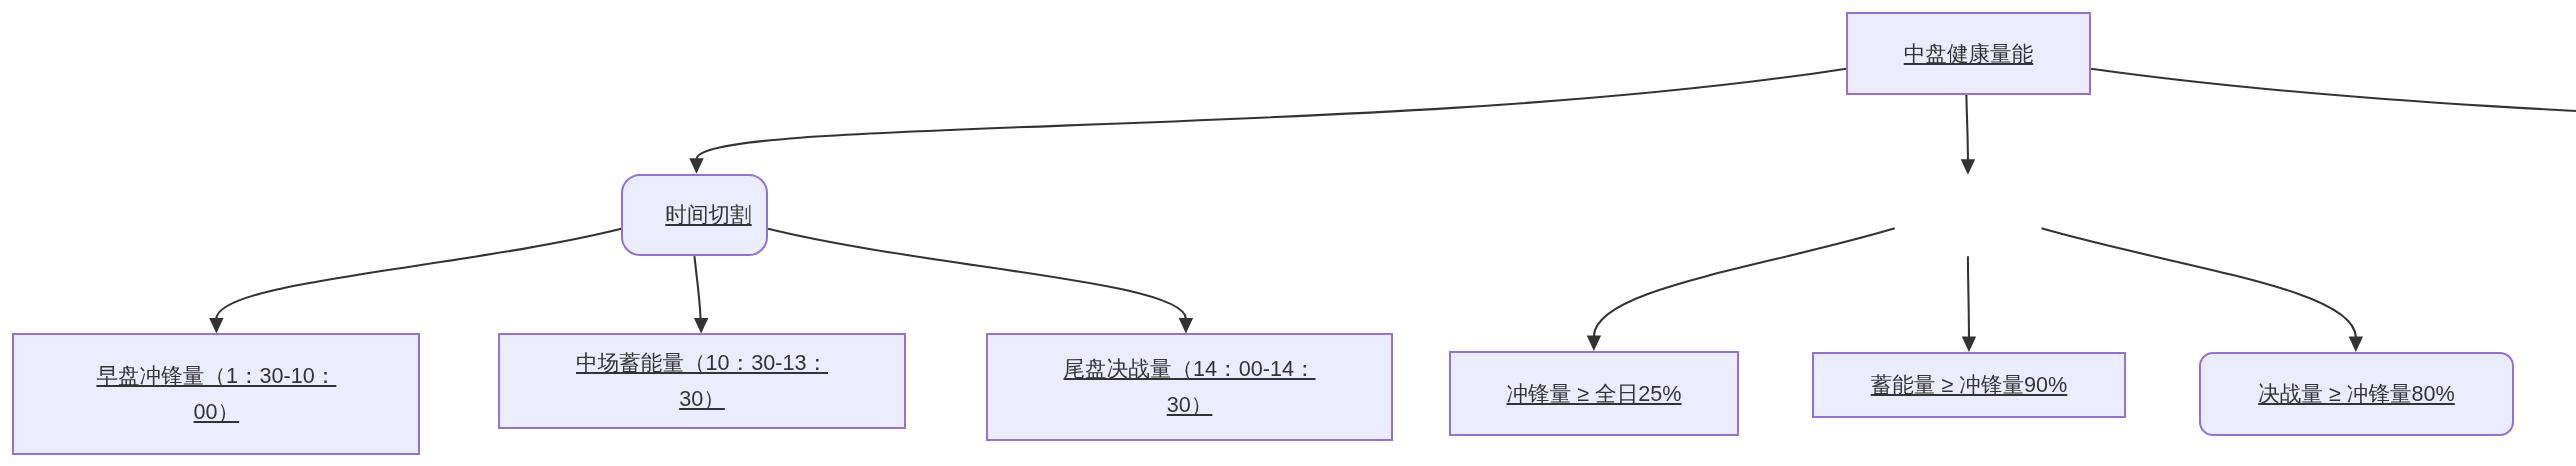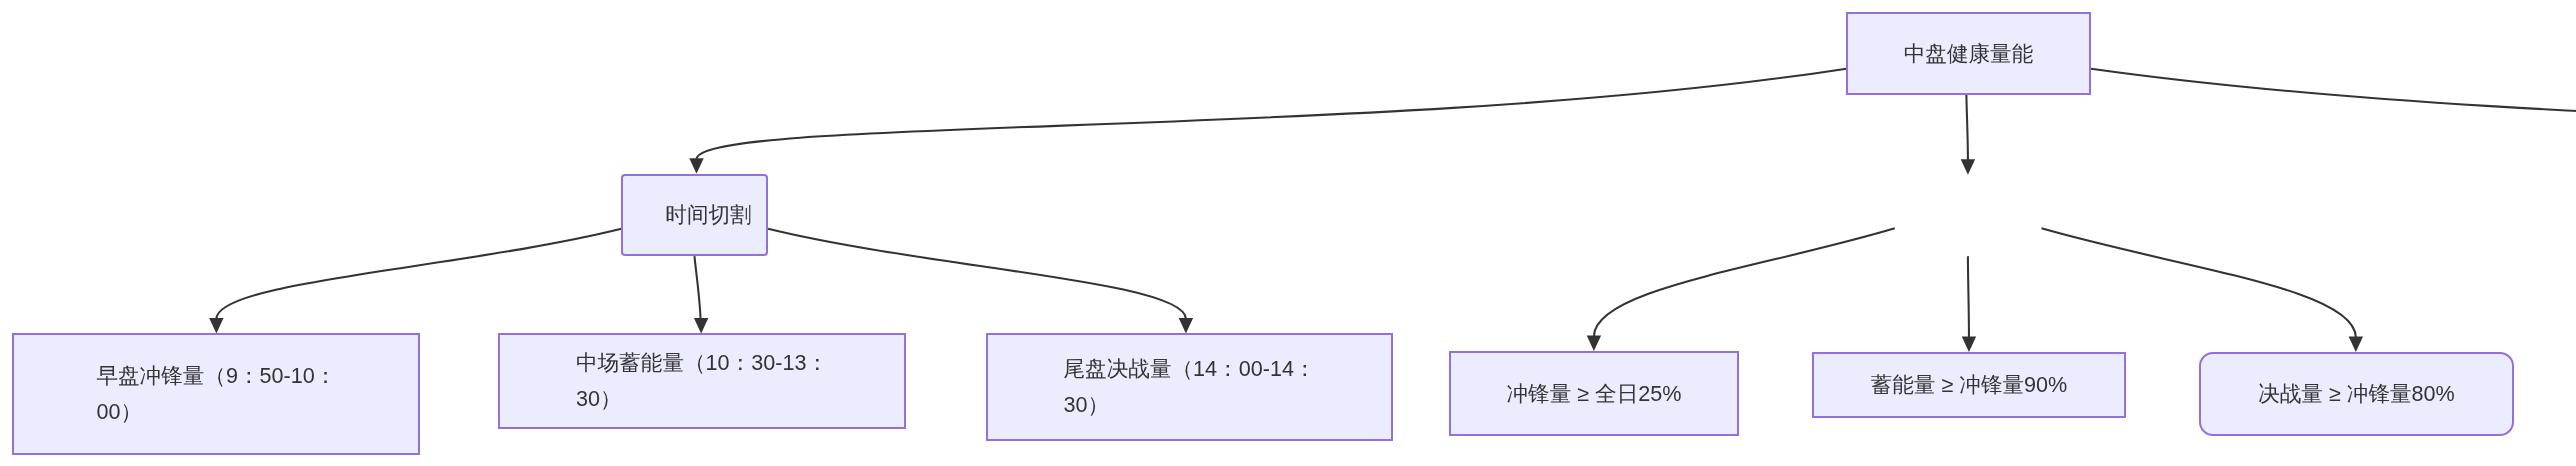--- a/index.html
+++ b/index.html
@@ -20,25 +20,25 @@
   .canvas { position:relative; width:3958px; height:467px; background:var(--bg); }
   .edges { position:absolute; left:0; top:0; width:3958px; height:467px; }
   .edge { fill:none; stroke:var(--edge); stroke-width:4px; }
   .arrowhead { fill:var(--edge); stroke:none; }
   .node {
     position:absolute;
     background:var(--node-fill);
     border:2.1px solid var(--node-border);
     color:var(--text);
     display:flex; align-items:center; justify-content:center;
-    text-align:left;
-    font-size:21.6px; line-height:1.65;
+    text-align:center;
+    font-size:21.6px; line-height:1.65;text-decoration:underline;
   }
   .node .label { white-space:pre-line; display:block; padding:0 9.3px; }
-  .branch { border-radius:4px;padding-left:28px; }
+  .branch { border-radius:19px;padding-left:28px; }
   
   .n-root { left:1846px; top:12px;  width:245px; height:83px; }
   .n-b1   { left:621px; top:174px; width:147px; height:82px; }
   .n-b2   { left:1895px; top:175px; width:147px; height:81px; }
   .n-l1   { left:12.4px;   top:333px; width:408px; height:122px; }
   .n-l2   { left:498px;  top:333px; width:408px; height:96px; }
   .n-l3   { left:986px; top:333px; width:407px; height:108px; }
   .n-l4   { left:1449px; top:351px; width:290px; height:85px; }
   .n-l5   { left:1812px; top:352px; width:314px; height:66px; }
   .n-l6   { left:2199px; top:352px; width:315px; height:84px;border-radius:14px; }
@@ -81,21 +81,21 @@
 
   <div class="node n-root">
     <span class="label">中盘健康量能</span>
   </div>
 
   <div class="node branch n-b1">
     <span class="label">时间切割</span>
   </div>
 
   <div class="node n-l1">
-    <span class="label">早盘冲锋量（9：50-10：
+    <span class="label">早盘冲锋量（1：30-10：
 00）</span>
   </div>
   <div class="node n-l2">
     <span class="label">中场蓄能量（10：30-13：
 30）</span>
   </div>
   <div class="node n-l3">
     <span class="label">尾盘决战量（14：00-14：
 30）</span>
   </div>

